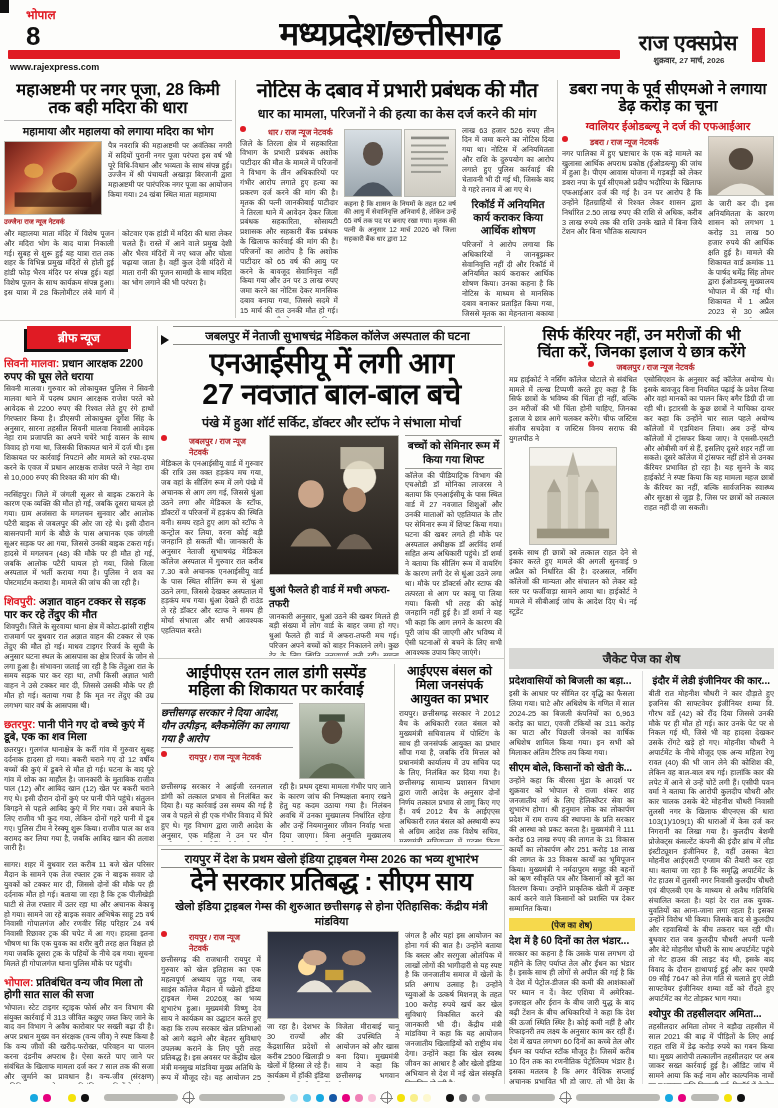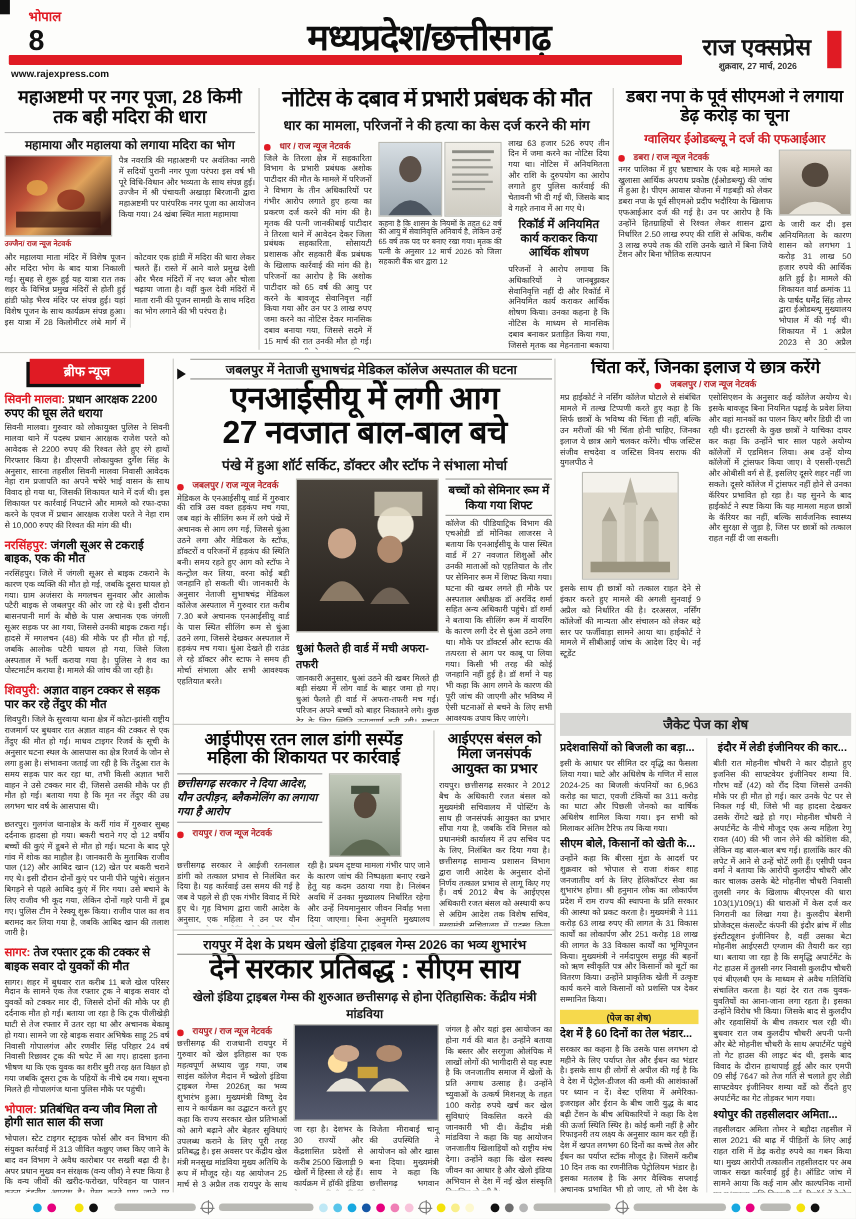--- a/index.html
+++ b/index.html
@@ -16,21 +16,21 @@
   .redbar{background:#e01b24;height:9px;border-radius:1px;}
   .website{font-weight:700;font-size:9px;color:#111;}
   .date{font-size:8px;font-weight:700;color:#333;}
   .redstripe{background:#e01b24;}
   .corner{background:#111;}
   
   .h-xl{font-weight:800;color:#0c0c0c;text-align:center;line-height:1.08;letter-spacing:-.5px;}
   .h-l{font-weight:800;color:#0c0c0c;text-align:center;line-height:1.12;}
   .sub{font-weight:700;color:#161616;text-align:center;}
   .sub-red{font-weight:800;color:#cf1a22;text-align:center;}
-  .byline{font-size:8px;font-weight:700;color:#b3262a;display:flex;align-items:flex-end;gap:8px;}
+  .byline{font-size:8px;font-weight:700;color:#b3262a;display:flex;align-items:flex-start;gap:22px;}
   .byline .bdot{width:6px;height:6px;border-radius:50%;background:#e01b24;flex:0 0 auto;}
   .body{font-size:7.4px;line-height:1.33;text-align:justify;color:#262626;}
   .body2col{column-count:2;column-gap:8px;column-rule:1px solid #e2e2de;}
   .ph{position:relative;overflow:hidden;border:1px solid #b9b9b2;}
   .ph svg{position:absolute;inset:0;width:100%;height:100%;}
   .ph-festival{background:linear-gradient(135deg,#6e1d17 0%,#c2543a 35%,#e0a35c 55%,#3c1d15 90%);}
   .ph-man{background:linear-gradient(#d7dee3,#9aa5ad);}
   .ph-doc{background:linear-gradient(#efede6,#cfccc2);}
   .ph-cmo{background:linear-gradient(#e0d8cc,#a29a8c);}
   .ph-ward{background:radial-gradient(circle at 70% 30%,#efe9d8 0 12%,transparent 13%),linear-gradient(#4a443c,#241f1b);}
@@ -166,32 +166,31 @@
   <div class="hline" style="left:0;top:320px;width:778px;"></div>
 
   <div class="abs" style="left:4px;top:326px;width:150px;height:758px;overflow:hidden;">
     <div class="brief-tag" style="width:104px;margin:0 auto 8px;">ब्रीफ न्यूज</div>
 
     <div>
       <div class="brief-title"><span class="brief-loc">सिवनी मालवा:</span> <span>प्रधान आरक्षक 2200 रुपए की घूस लेते धराया</span></div>
       <div class="body" style="margin:2px 0 7px;">सिवनी मालवा। गुरुवार को लोकायुक्त पुलिस ने सिवनी मालवा थाने में पदस्थ प्रधान आरक्षक राजेश परते को आवेदक से 2200 रुपए की रिश्वत लेते हुए रंगे हाथों गिरफ्तार किया है। डीएसपी लोकायुक्त दुर्गेश सिंह के अनुसार, सारना तहसील सिवनी मालवा निवासी आवेदक नेहा राम प्रजापति का अपने चचेरे भाई वासन के साथ विवाद हो गया था, जिसकी शिकायत थाने में दर्ज थी। इस शिकायत पर कार्रवाई निपटाने और मामले को रफा-दफा करने के एवज में प्रधान आरक्षक राजेश परते ने नेहा राम से 10,000 रुपए की रिश्वत की मांग की थी।</div>
     </div>
     <div>
-      <div class="brief-title"><span class="brief-loc">नरसिंहपुर:</span> <span>जंगली सूअर से टकराई बाइक, एक की मौत</span></div>
       <div class="body" style="margin:2px 0 7px;">नरसिंहपुर। जिले में जंगली सूअर से बाइक टकराने के कारण एक व्यक्ति की मौत हो गई, जबकि दूसरा घायल हो गया। ग्राम अजंसरा के मगलचन सुनवार और आलोक पटैरी बाइक से जबलपुर की ओर जा रहे थे। इसी दौरान बासनपानी मार्ग के बौछे के पास अचानक एक जंगली सूअर सड़क पर आ गया, जिससे उनकी बाइक टकरा गई। हादसे में मगलचन (48) की मौके पर ही मौत हो गई, जबकि आलोक पटैरी घायल हो गया, जिसे जिला अस्पताल में भर्ती कराया गया है। पुलिस ने शव का पोस्टमार्टम कराया है। मामले की जांच की जा रही है।</div>
     </div>
     <div>
       <div class="brief-title"><span class="brief-loc">शिवपुरी:</span> <span>अज्ञात वाहन टक्कर से सड़क पार कर रहे तेंदुए की मौत</span></div>
       <div class="body" style="margin:2px 0 7px;">शिवपुरी। जिले के सुरवाया थाना क्षेत्र में कोटा-झांसी राष्ट्रीय राजमार्ग पर बुधवार रात अज्ञात वाहन की टक्कर से एक तेंदुए की मौत हो गई। माधव टाइगर रिजर्व के सूची के अनुसार घटना स्थल के आसपास का क्षेत्र रिजर्व के जोन से लगा हुआ है। संभावना जताई जा रही है कि तेंदुआ रात के समय सड़क पार कर रहा था, तभी किसी अज्ञात भारी वाहन ने उसे टक्कर मार दी, जिससे उसकी मौके पर ही मौत हो गई। बताया गया है कि मृत नर तेंदुए की उम्र लगभग चार वर्ष के आसपास थी।</div>
     </div>
     <div>
+      <div class="brief-title"><span class="brief-loc">छतरपुर:</span> <span>पानी पीने गए दो बच्चे कुएं में डूबे, एक का शव मिला</span></div>
       <div class="body" style="margin:2px 0 7px;">छतरपुर। गुलगंज थानाक्षेत्र के कर्री गांव में गुरुवार सुबह दर्दनाक हादसा हो गया। बकरी चराने गए दो 12 वर्षीय बच्चों की कुएं में डूबने से मौत हो गई। घटना के बाद पूरे गांव में शोक का माहौल है। जानकारी के मुताबिक राजीव पाल (12) और आबिद खान (12) खेत पर बकरी चराने गए थे। इसी दौरान दोनों कुएं पर पानी पीने पहुंचे। संतुलन बिगड़ने से पहले आबिद कुएं में गिर गया। उसे बचाने के लिए राजीव भी कूद गया, लेकिन दोनों गहरे पानी में डूब गए। पुलिस टीम ने रेस्क्यू शुरू किया। राजीव पाल का शव बरामद कर लिया गया है, जबकि आबिद खान की तलाश जारी है।</div>
     </div>
     <div>
-      <div class="brief-title"><span class="brief-loc">सागर:</span> <span>तेज रफ्तार ट्रक की टक्कर से बाइक सवार दो युवकों की मौत</span></div>
       <div class="body" style="margin:2px 0 7px;">सागर। शहर में बुधवार रात करीब 11 बजे खेल परिसर मैदान के सामने एक तेज रफ्तार ट्रक ने बाइक सवार दो युवकों को टक्कर मार दी, जिससे दोनों की मौके पर ही दर्दनाक मौत हो गई। बताया जा रहा है कि ट्रक पीलीखेड़ी घाटी से तेज रफ्तार में उतर रहा था और अचानक बेकाबू हो गया। सामने जा रहे बाइक सवार अभिषेक साहू 25 वर्ष निवासी गोपालगंज और रणवीर सिंह परिहार 24 वर्ष निवासी रिछावर ट्रक की चपेट में आ गए। हादसा इतना भीषण था कि एक युवक का शरीर बुरी तरह क्षत विक्षत हो गया जबकि दूसरा ट्रक के पहियों के नीचे दब गया। सूचना मिलते ही गोपालगंज थाना पुलिस मौके पर पहुंची।</div>
     </div>
     <div>
       <div class="brief-title"><span class="brief-loc">भोपाल:</span> <span>प्रतिबंधित वन्य जीव मिला तो होगी सात साल की सजा</span></div>
       <div class="body" style="margin:2px 0 7px;">भोपाल। स्टेट टाइगर स्ट्राइक फोर्स और वन विभाग की संयुक्त कार्रवाई में 313 जीवित कछुए जब्त किए जाने के बाद वन विभाग ने अवैध कारोबार पर सख्ती बढ़ा दी है। अपर प्रधान मुख्य वन संरक्षक (वन्य जीव) ने स्पष्ट किया है कि वन्य जीवों की खरीद-फरोख्त, परिवहन या पालन करना दंडनीय अपराध है। ऐसा करते पाए जाने पर संबंधित के खिलाफ मामला दर्ज कर 7 साल तक की सजा और जुर्माने का प्रावधान है। वन्य-जीव (संरक्षण) अधिनियम 1972 के तहत प्रतिबंधित प्रजातियों के संरक्षण के लिए विभाग ने एडवाइजरी जारी की है। फरवरी 2026 में हुई कार्रवाई में कछुओं की तस्करी करने वाले संगठित गिरोह का पर्दाफाश हुआ और कई आरोपियों को गिरफ्तार किया गया। विभाग ने यह भी बताया कि कुछ पेट शॉप और एक्वेरियम दुकानों में कछुओं व पक्षियों की अवैध बिक्री की शिकायतें मिल रही हैं, जो पूरी तरह गैरकानूनी है।</div>
     </div>
   </div>
 
   <div class="vline" style="left:157px;top:326px;height:758px;"></div>
 
@@ -227,20 +226,21 @@
       <div style="flex:1;">
         <div class="boxhead" style="font-size:10.5px;">बच्चों को सेमिनार रूम में किया गया शिफ्ट</div>
         <div class="body" style="margin-top:2px;">कॉलेज की पीडियाट्रिक विभाग की एचओडी डॉ मोनिका लाजरस ने बताया कि एनआईसीयू के पास स्थित वार्ड में 27 नवजात शिशुओं और उनकी माताओं को एहतियात के तौर पर सेमिनार रूम में शिफ्ट किया गया। घटना की खबर लगते ही मौके पर अस्पताल अधीक्षक डॉ अरविंद शर्मा सहित अन्य अधिकारी पहुंचे। डॉ शर्मा ने बताया कि सीलिंग रूम में वायरिंग के कारण लगी देर से धुंआ उठने लगा था। मौके पर डॉक्टर्स और स्टाफ की तत्परता से आग पर काबू पा लिया गया। किसी भी तरह की कोई जनहानि नहीं हुई है। डॉ शर्मा ने यह भी कहा कि आग लगने के कारण की पूरी जांच की जाएगी और भविष्य में ऐसी घटनाओं से बचने के लिए सभी आवश्यक उपाय किए जाएंगे।</div>
       </div>
     </div>
   </div>
 
   <div class="vline" style="left:504px;top:326px;height:758px;"></div>
 
   <div class="abs" style="left:509px;top:326px;width:265px;height:316px;overflow:hidden;">
+    <div class="h-l" style="font-size:15.5px;">सिर्फ कॅरियर नहीं, उन मरीजों की भी</div>
     <div class="h-l" style="font-size:15.5px;">चिंता करें, जिनका इलाज ये छात्र करेंगे</div>
     <div class="byline" style="justify-content:center;margin-bottom:3px;">
         <span class="bdot"></span>
         <span>जबलपुर / राज न्यूज नेटवर्क</span>
       </div>
     <div style="display:flex;gap:7px;">
       <div style="width:128px;flex:0 0 auto;">
         <div class="body">मप्र हाईकोर्ट ने नर्सिंग कॉलेज घोटाले से संबंधित मामले में तल्ख टिप्पणी करते हुए कहा है कि सिर्फ छात्रों के भविष्य की चिंता ही नहीं, बल्कि उन मरीजों की भी चिंता होनी चाहिए, जिनका इलाज ये छात्र आगे चलकर करेंगे। चीफ जस्टिस संजीव सचदेवा व जस्टिस विनय सराफ की युगलपीठ ने</div>
         <div class="ph ph-court" style="width:86px;height:96px;margin:3px auto;">
           <svg viewBox="0 0 100 100" preserveAspectRatio="none">

